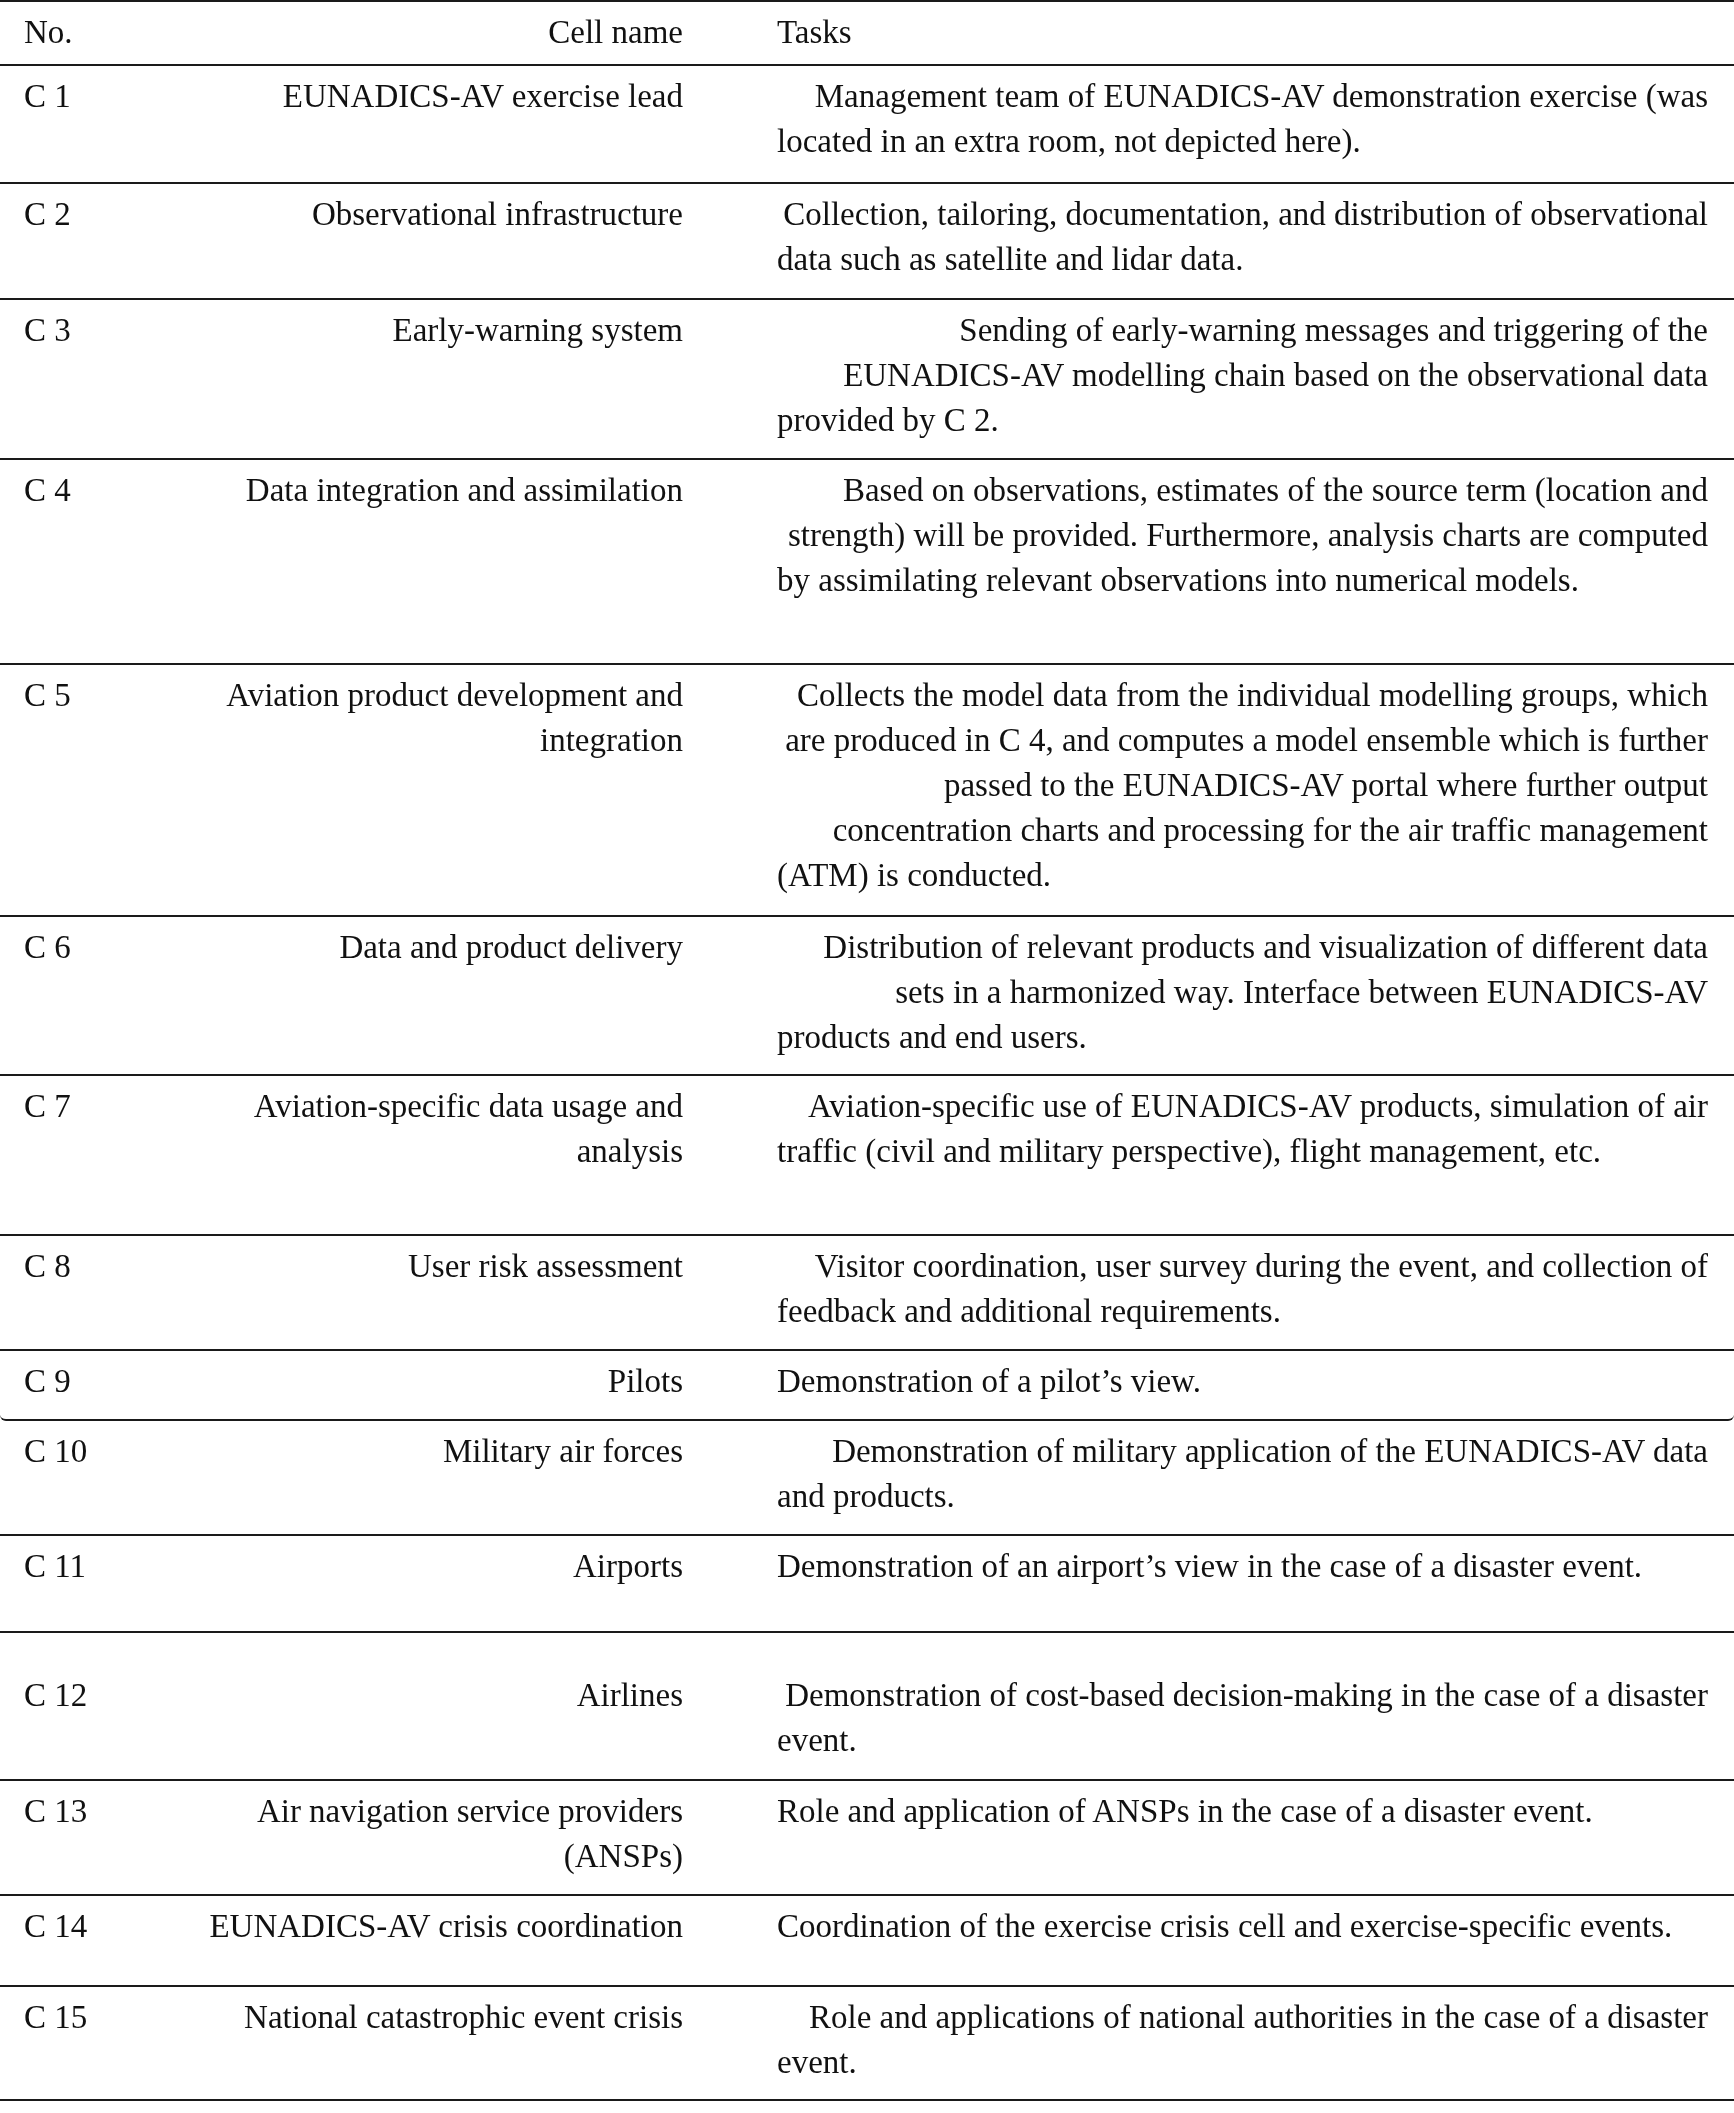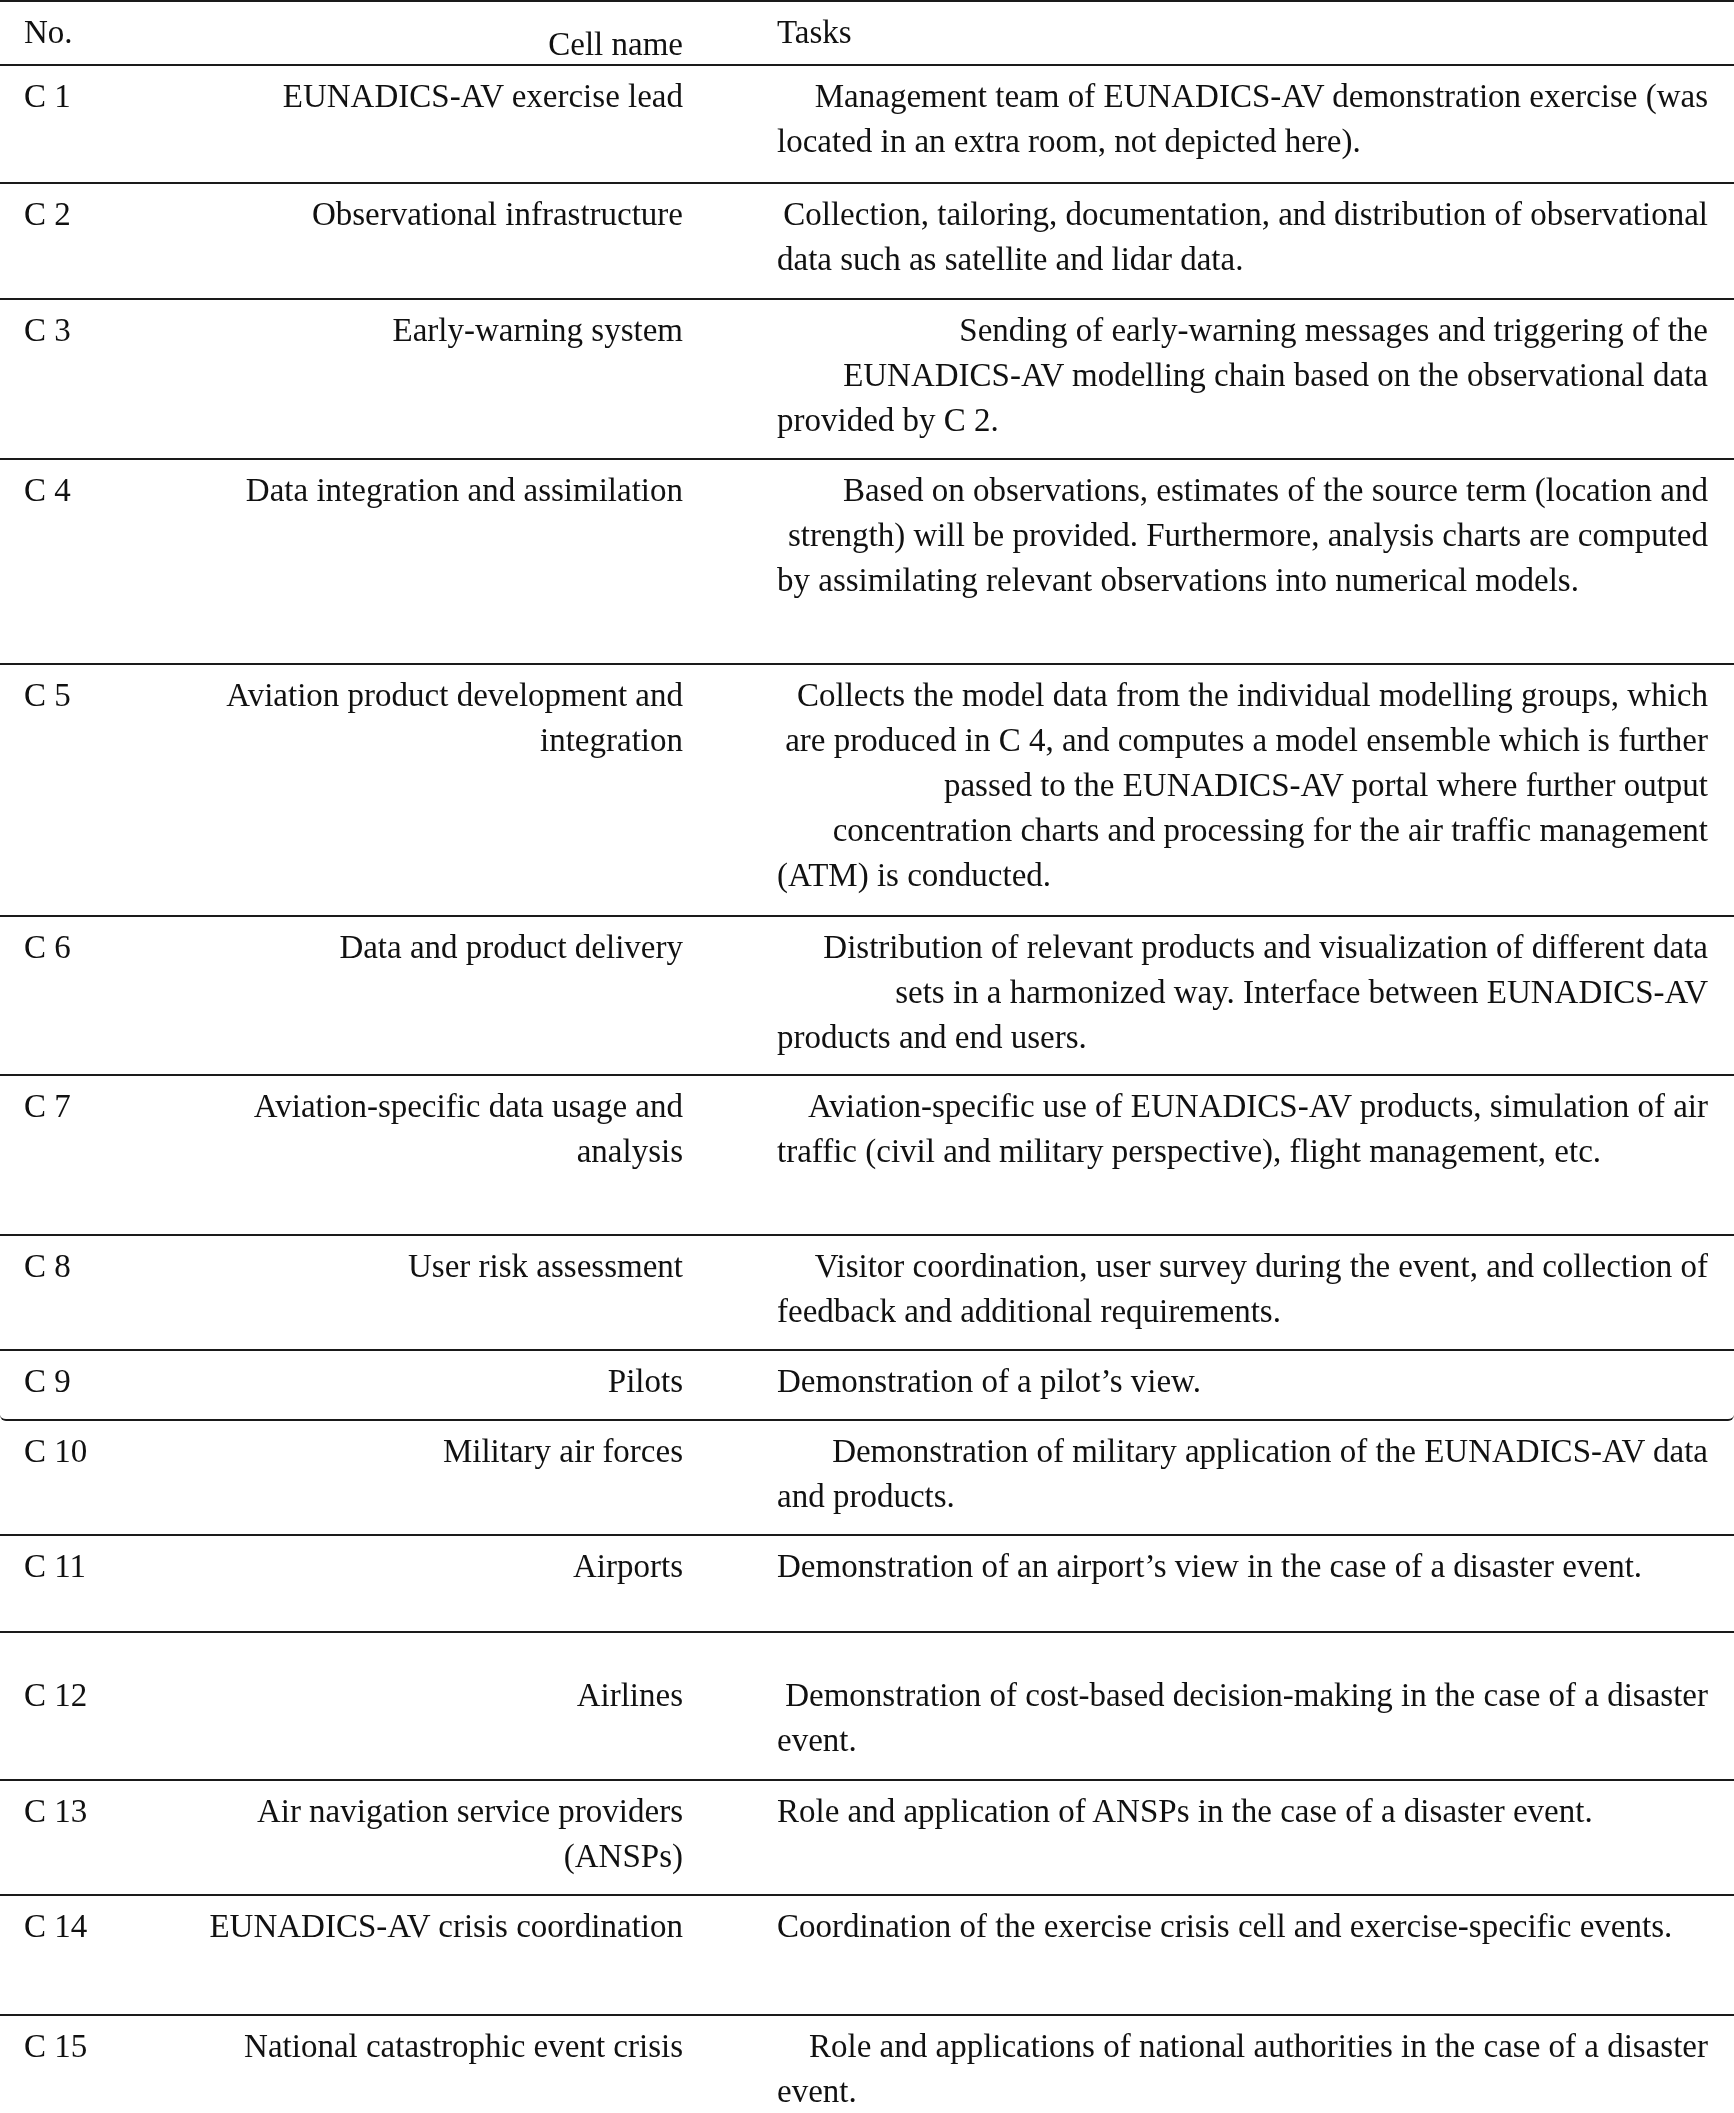--- a/index.html
+++ b/index.html
@@ -53,21 +53,21 @@
       text-align: right;
     }
   </style>
 </head>
 <body>
 
 <div class="table">
 
   <div class="row header" style="height:66px;">
     <div class="col-no cell-inner" style="padding-top:8.4px;">No.</div>
-    <div class="col-name cell-inner" style="padding-top:20px;">Cell name</div>
+    <div class="col-name cell-inner" style="padding-top:8px;">Cell name</div>
     <div class="col-tasks cell-inner" style="padding-top:8.4px;">Tasks</div>
   </div>
 
   <div class="row" style="height:118px;">
     <div class="col-no cell-inner">C 1</div>
     <div class="col-name cell-inner">EUNADICS-AV exercise lead</div>
     <div class="col-tasks cell-inner">Management team of EUNADICS-AV demonstration exercise (was located in an extra room, not depicted here).</div>
   </div>
 
   <div class="row" style="height:116px;">
@@ -135,21 +135,21 @@
     <div class="col-name cell-inner">Airlines</div>
     <div class="col-tasks cell-inner">Demonstration of cost-based decision-making in the case of a disaster event.</div>
   </div>
 
   <div class="row" style="height:115px;">
     <div class="col-no cell-inner">C 13</div>
     <div class="col-name cell-inner">Air navigation service providers (ANSPs)</div>
     <div class="col-tasks cell-inner">Role and application of ANSPs in the case of a disaster event.</div>
   </div>
 
-  <div class="row" style="height:120px;">
+  <div class="row" style="height:91px;">
     <div class="col-no cell-inner">C 14</div>
     <div class="col-name cell-inner">EUNADICS-AV crisis coordination</div>
     <div class="col-tasks cell-inner">Coordination of the exercise crisis cell and exercise-specific events.</div>
   </div>
 
   <div class="row" style="height:114px;">
     <div class="col-no cell-inner">C 15</div>
     <div class="col-name cell-inner">National catastrophic event crisis</div>
     <div class="col-tasks cell-inner">Role and applications of national authorities in the case of a disaster event.</div>
   </div>

